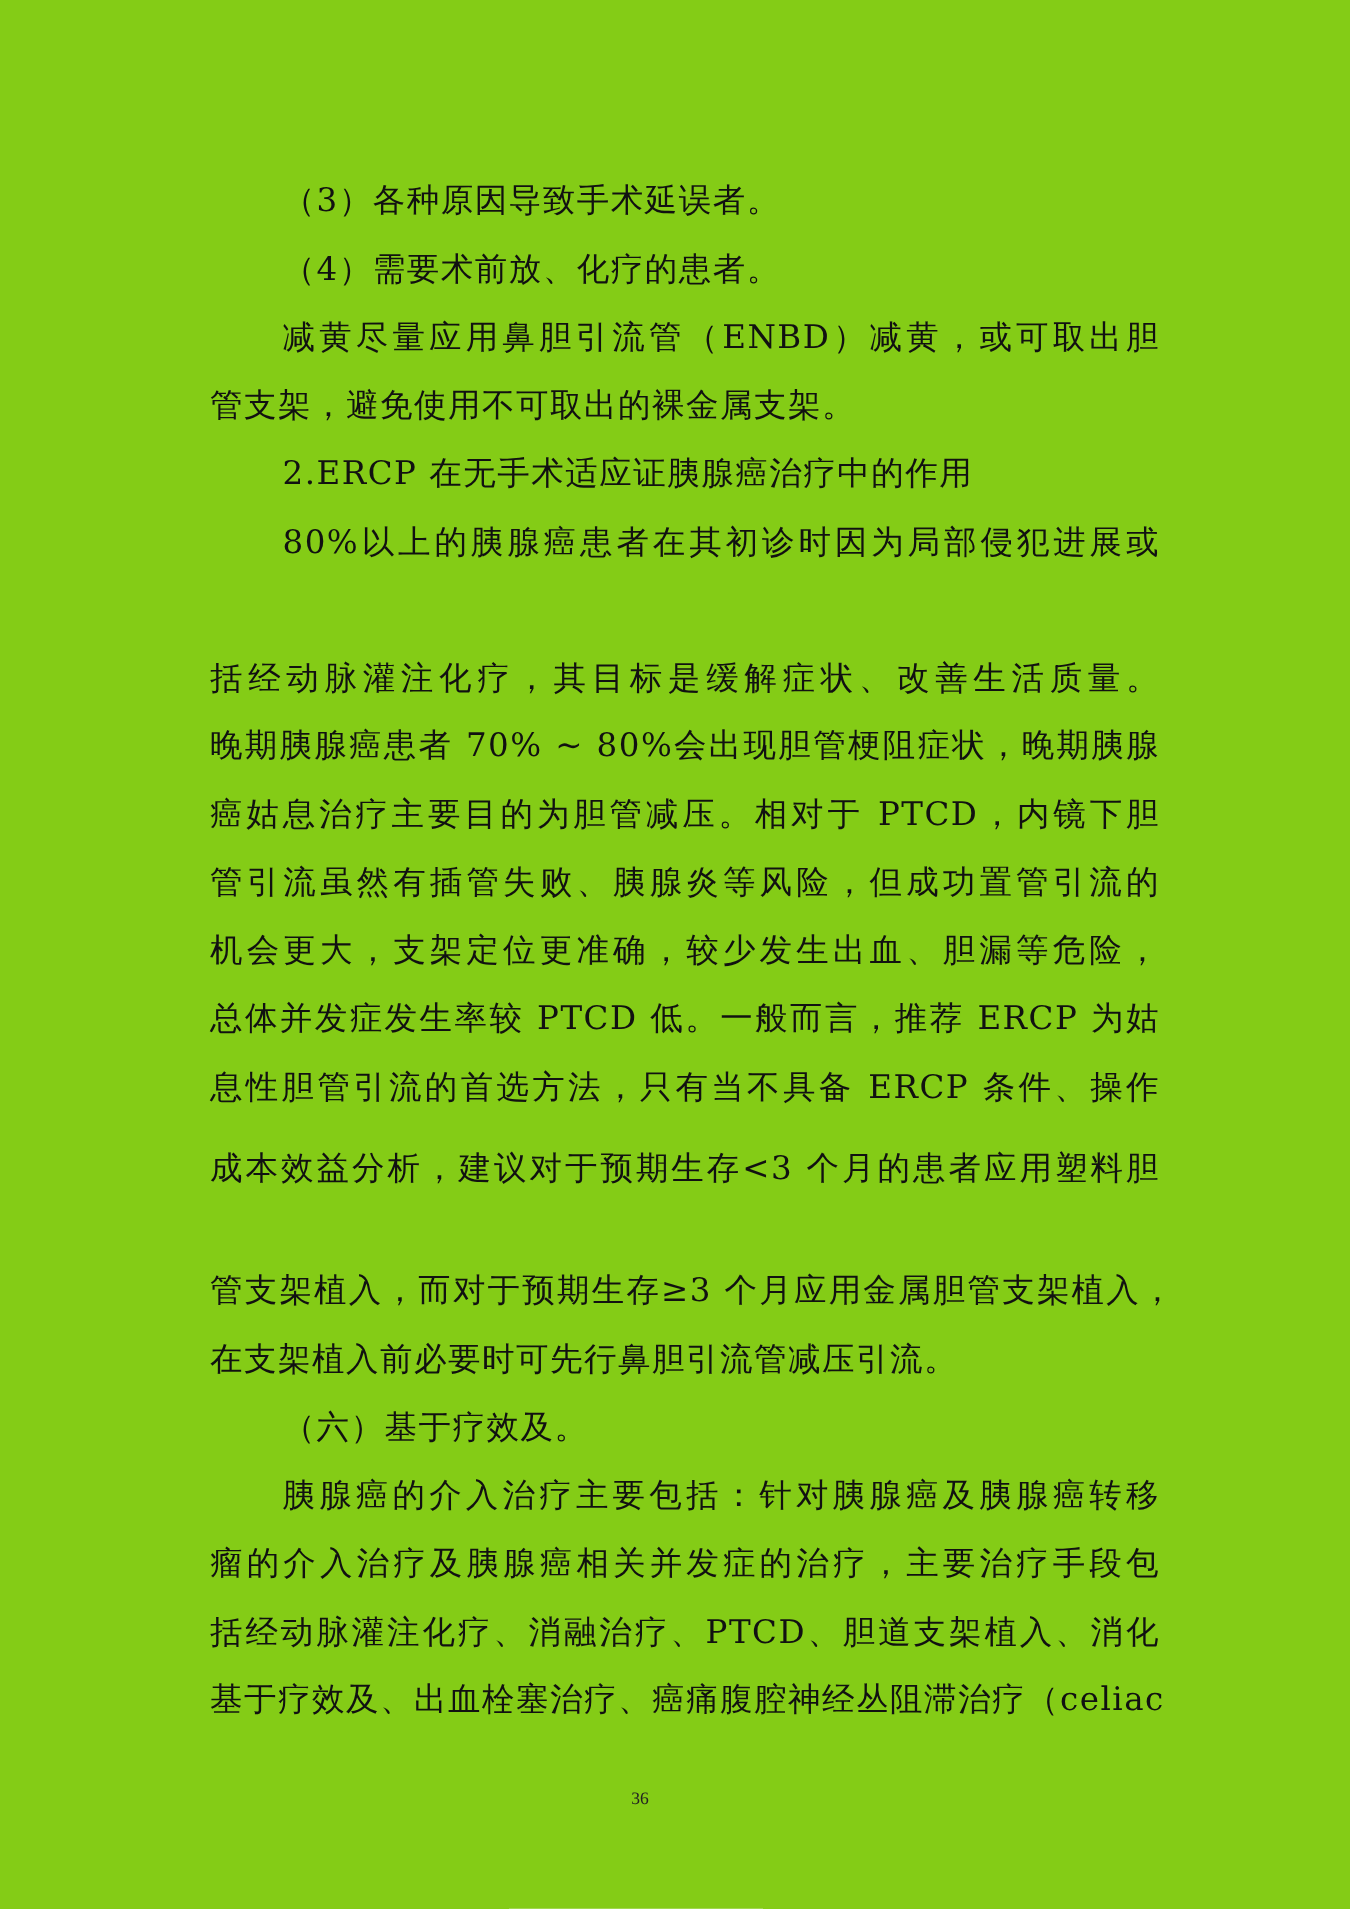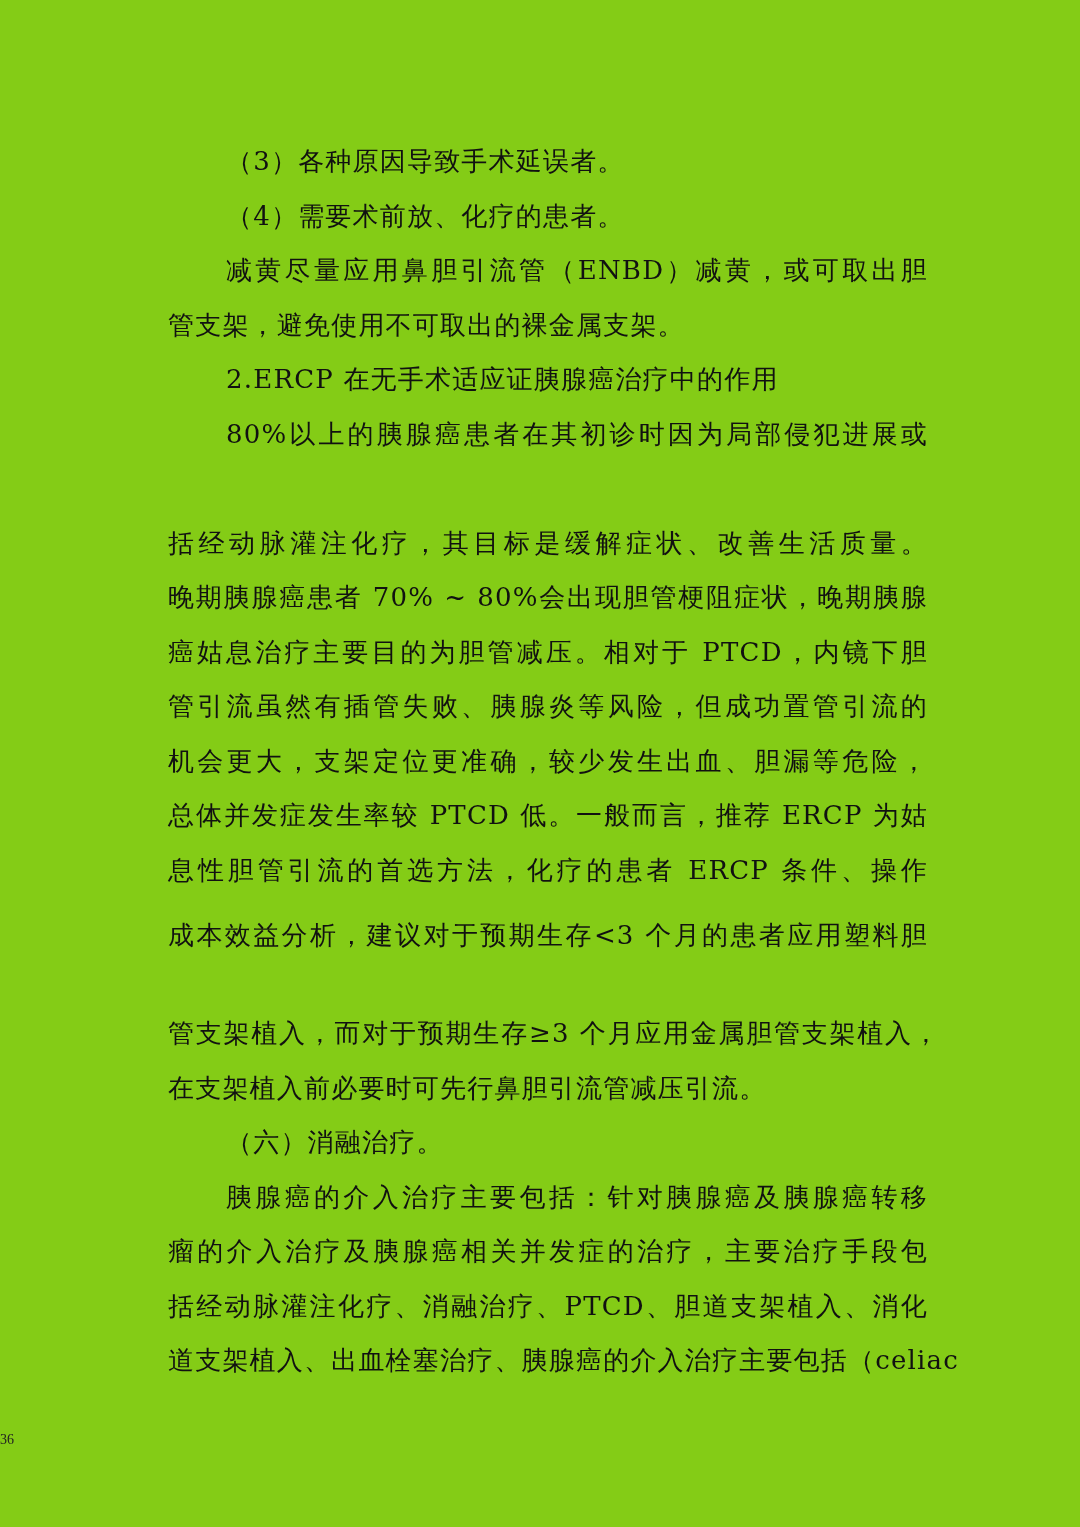--- a/index.html
+++ b/index.html
@@ -12,44 +12,44 @@
   .line {
     position: absolute; left: 168px; width: 760px;
     font-size: 26px; line-height: 30px; height: 30px;
     white-space: nowrap; letter-spacing: 1.2px;
     text-align: justify; text-align-last: justify;
   }
   .line.indent { left: 226px; width: 702px; }
   .line.short { text-align-last: left; }
   .page-number {
     position: absolute; left: 0; width: 1024px; top: 1432px;
-    text-align: left; font-size: 14px;
+    text-align: center; font-size: 14px;
     font-family: "Liberation Serif", serif; color: #222;
   }
 </style>
 </head>
 <body>
 
 <div class="page">
   <div class="line indent short" style="top:146px">（3）各种原因导致手术延误者。</div>
   <div class="line indent short" style="top:201px">（4）需要术前放、化疗的患者。</div>
   <div class="line indent" style="top:255px">减黄尽量应用鼻胆引流管（ENBD）减黄，或可取出胆</div>
   <div class="line short" style="top:310px">管支架，避免使用不可取出的裸金属支架。</div>
   <div class="line indent short" style="top:364px">2.ERCP 在无手术适应证胰腺癌治疗中的作用</div>
   <div class="line indent" style="top:419px">80%以上的胰腺癌患者在其初诊时因为局部侵犯进展或</div>
   <div class="line" style="top:528px">括经动脉灌注化疗，其目标是缓解症状、改善生活质量。</div>
   <div class="line" style="top:582px">晚期胰腺癌患者 70% ~ 80%会出现胆管梗阻症状，晚期胰腺</div>
   <div class="line" style="top:637px">癌姑息治疗主要目的为胆管减压。相对于 PTCD，内镜下胆</div>
   <div class="line" style="top:691px">管引流虽然有插管失败、胰腺炎等风险，但成功置管引流的</div>
   <div class="line" style="top:746px">机会更大，支架定位更准确，较少发生出血、胆漏等危险，</div>
   <div class="line" style="top:800px">总体并发症发生率较 PTCD 低。一般而言，推荐 ERCP 为姑</div>
-  <div class="line" style="top:855px">息性胆管引流的首选方法，化疗的患者 ERCP 条件、操作</div>
+  <div class="line" style="top:855px">息性胆管引流的首选方法，只有当不具备 ERCP 条件、操作</div>
   <div class="line" style="top:920px">成本效益分析，建议对于预期生存&lt;3 个月的患者应用塑料胆</div>
   <div class="line" style="top:1018px; width:772px">管支架植入，而对于预期生存≥3 个月应用金属胆管支架植入，</div>
   <div class="line short" style="top:1073px">在支架植入前必要时可先行鼻胆引流管减压引流。</div>
-  <div class="line indent short" style="top:1127px">（六）消融治疗。</div>
+  <div class="line indent short" style="top:1127px">（六）基于疗效及。</div>
   <div class="line indent" style="top:1182px">胰腺癌的介入治疗主要包括：针对胰腺癌及胰腺癌转移</div>
   <div class="line" style="top:1236px">瘤的介入治疗及胰腺癌相关并发症的治疗，主要治疗手段包</div>
   <div class="line" style="top:1291px">括经动脉灌注化疗、消融治疗、PTCD、胆道支架植入、消化</div>
-  <div class="line" style="top:1345px">道支架植入、出血栓塞治疗、胰腺癌的介入治疗主要包括（celiac</div>
+  <div class="line" style="top:1345px">基于疗效及、出血栓塞治疗、癌痛腹腔神经丛阻滞治疗（celiac</div>
 
   <div class="page-number">36</div>
 </div>
 
 </body></html>

